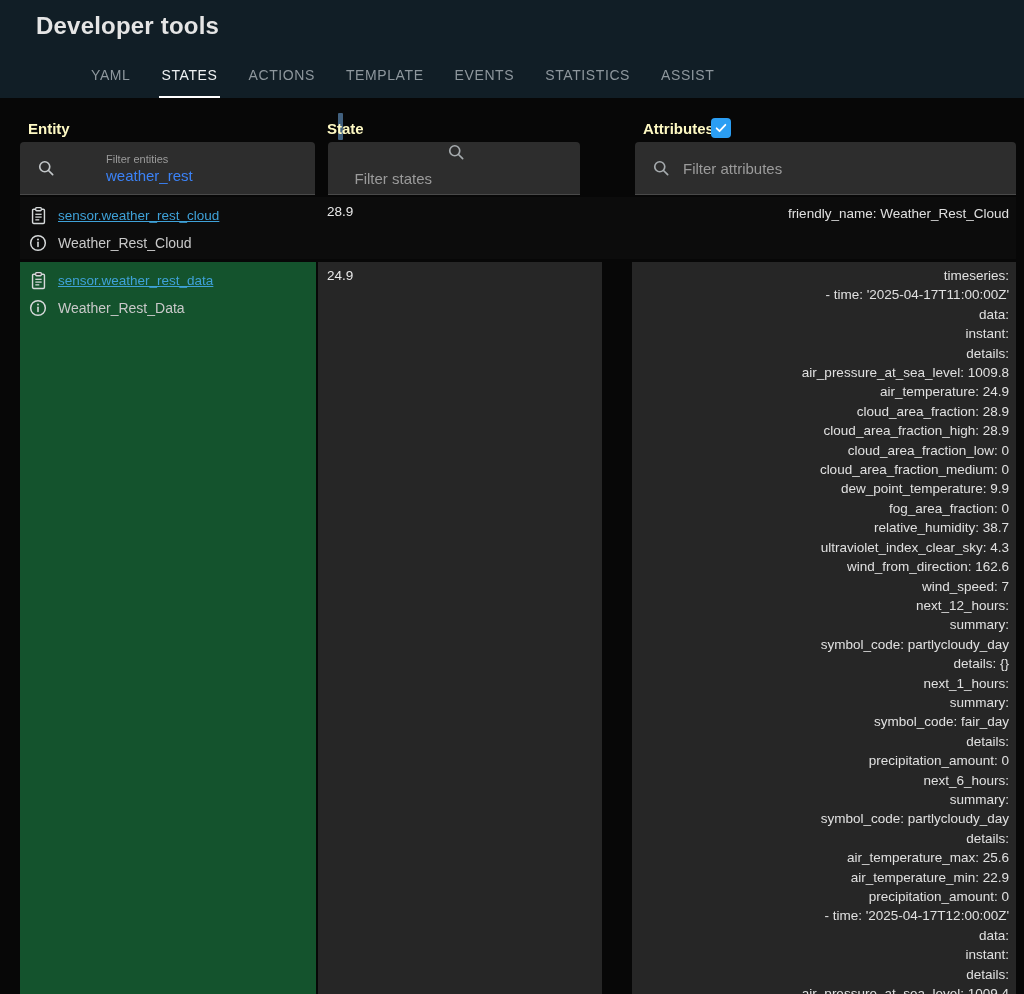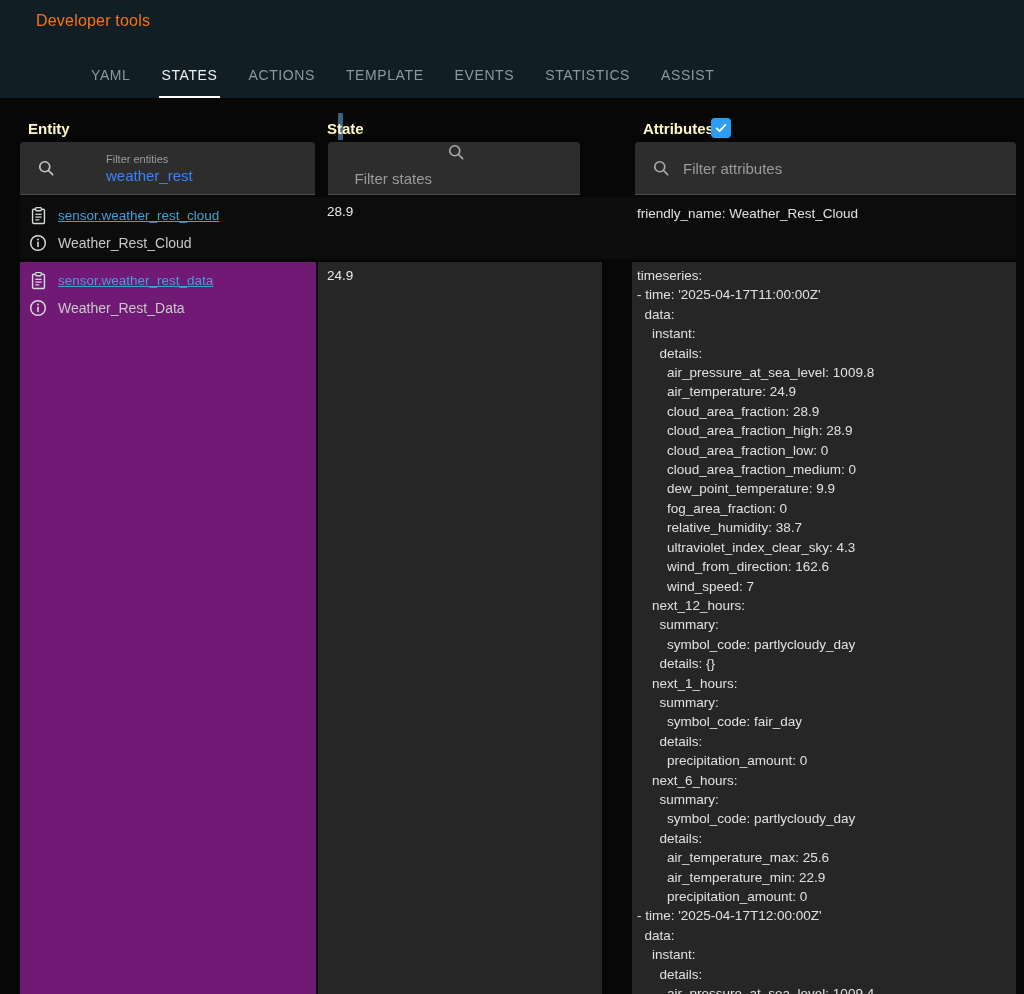--- a/index.html
+++ b/index.html
@@ -5,21 +5,21 @@
   html,body{margin:0;padding:0;background:#000;}
   *{box-sizing:border-box;}
   .screen{
     position:relative;width:1024px;height:994px;overflow:hidden;
     background:#070707;
     font-family:"Liberation Sans", sans-serif;
     -webkit-font-smoothing:antialiased;
   }
   
   .app-header{position:absolute;left:0;top:0;width:1024px;height:98px;background:#111e26;}
-  .app-title{position:absolute;left:36px;top:12px;font-size:16px;font-weight:400;color:#f97316;letter-spacing:.2px;}
+  .app-title{position:absolute;left:36px;top:12px;font-size:24px;font-weight:700;color:#e5e5e5;letter-spacing:.2px;}
   .tabs{position:absolute;left:88px;bottom:0;display:flex;gap:25px;align-items:center;}
   .tab{
     padding:10px 3px 13px;font-size:14px;font-weight:500;letter-spacing:.6px;
     color:#8e979d;cursor:pointer;border-bottom:2px solid transparent;white-space:nowrap;
   }
   .tab.active{color:#eef1f2;border-bottom-color:#ffffff;}
   
   .col-header{position:absolute;top:120px;font-size:15px;font-weight:600;color:#fef9c3;z-index:2;}
   .col-header.entity{left:28px;}
   .col-header.state{left:327px;}
@@ -42,34 +42,34 @@
   .filter-field{display:flex;flex-direction:column;justify-content:center;flex:1;}
   .filter-label{font-size:11px;color:#9b9b9b;line-height:13px;margin-bottom:1px;}
   .filter-input{
     background:transparent;border:none;outline:none;padding:0;margin:0;
     font-family:"Liberation Sans", sans-serif;font-size:15px;color:#3b82f6;width:95%;
   }
   .filter-input::placeholder{color:#9b9b9b;opacity:1;}
   
   .row1-bg{position:absolute;left:20px;top:197px;width:996px;height:62px;background:#0c0c0c;}
   .cell{position:absolute;}
-  .entity-cell-r2{left:20px;top:262px;width:296px;height:732px;background:#701a75;}
+  .entity-cell-r2{left:20px;top:262px;width:296px;height:732px;background:#14532d;}
   .state-cell-r2{left:318px;top:262px;width:284px;height:732px;background:#262626;}
   .attr-cell-r2{left:632px;top:262px;width:384px;height:732px;background:#262626;}
   .entity-lines{position:absolute;left:8px;top:8px;display:flex;flex-direction:column;gap:8px;}
   .entity-line{display:flex;align-items:center;gap:10px;}
   .icon-btn{width:20px;height:20px;display:flex;align-items:center;justify-content:center;cursor:pointer;flex:0 0 auto;}
   .entity-link{font-size:13.5px;color:#3fa2d9;text-decoration:underline;cursor:pointer;}
   .friendly-name{font-size:14px;color:#c9c9c9;}
   .state-value{position:absolute;font-size:13.5px;color:#e8e8e8;}
   .state-value.r1{left:327px;top:204px;}
   .state-value.r2{left:327px;top:268px;}
   .attr-text{
     position:absolute;font-size:13.5px;color:#e0e0e0;line-height:19.4px;
-    white-space:pre-wrap;margin:0;font-family:"Liberation Sans", sans-serif;
+    white-space:pre-wrap;margin:0;font-family:"Liberation Sans", sans-serif;text-align:right;
   }
   .attr-text.r1{left:637px;top:204px;width:372px;}
   .attr-text.r2{left:637px;top:266px;width:372px;height:728px;overflow:hidden;}
   svg{display:block;}
 </style>
 </head>
 <body>
 
 <div class="screen">
 

